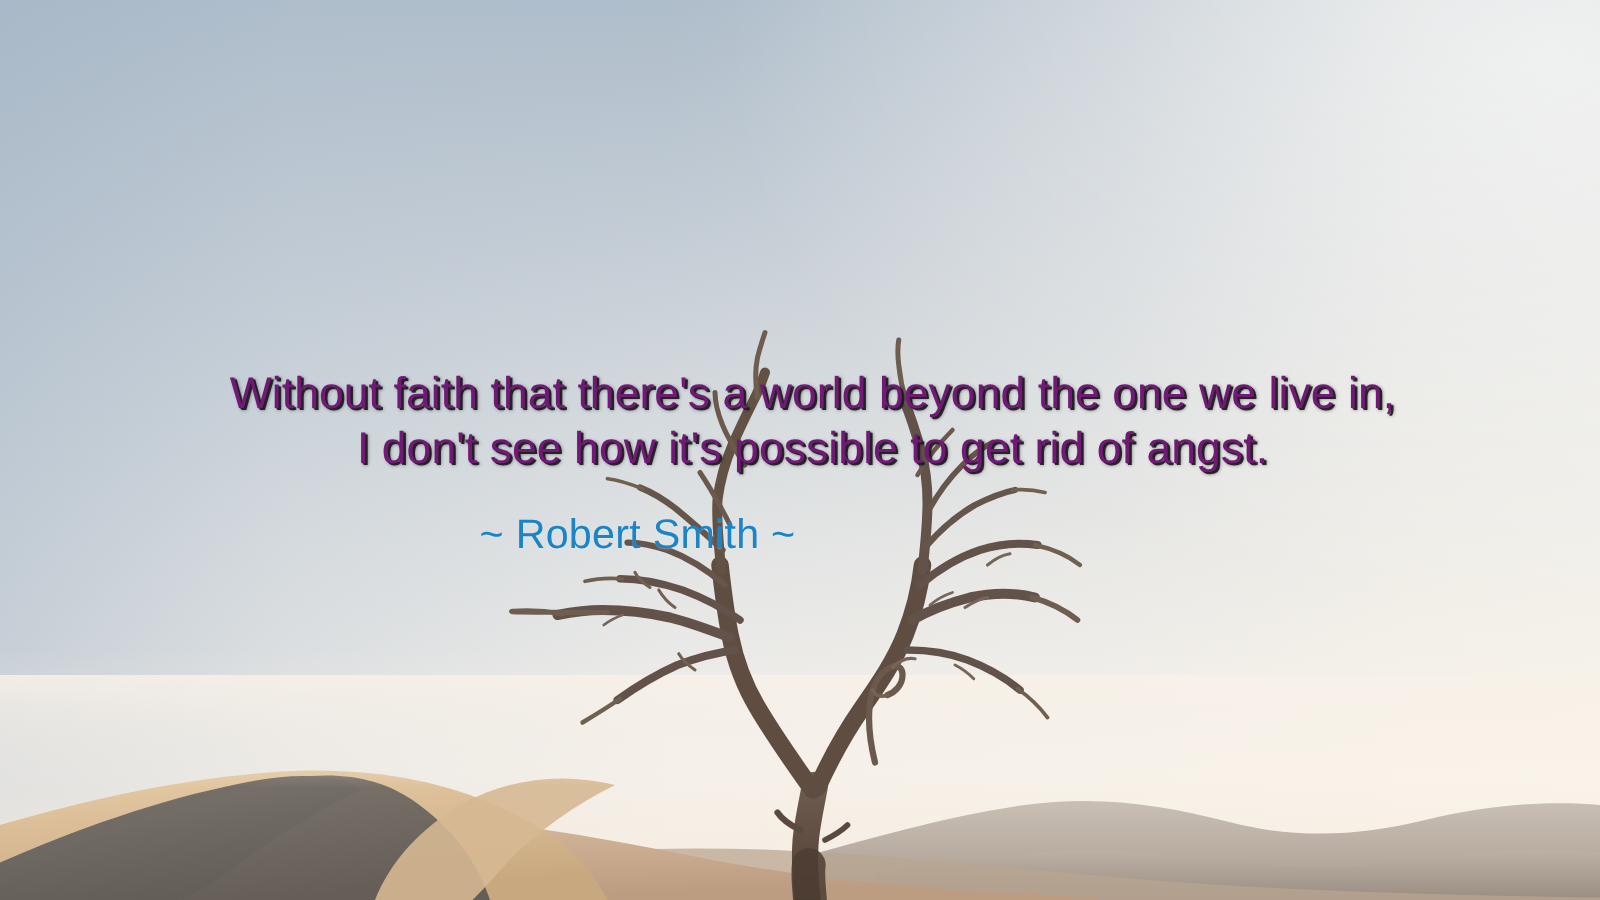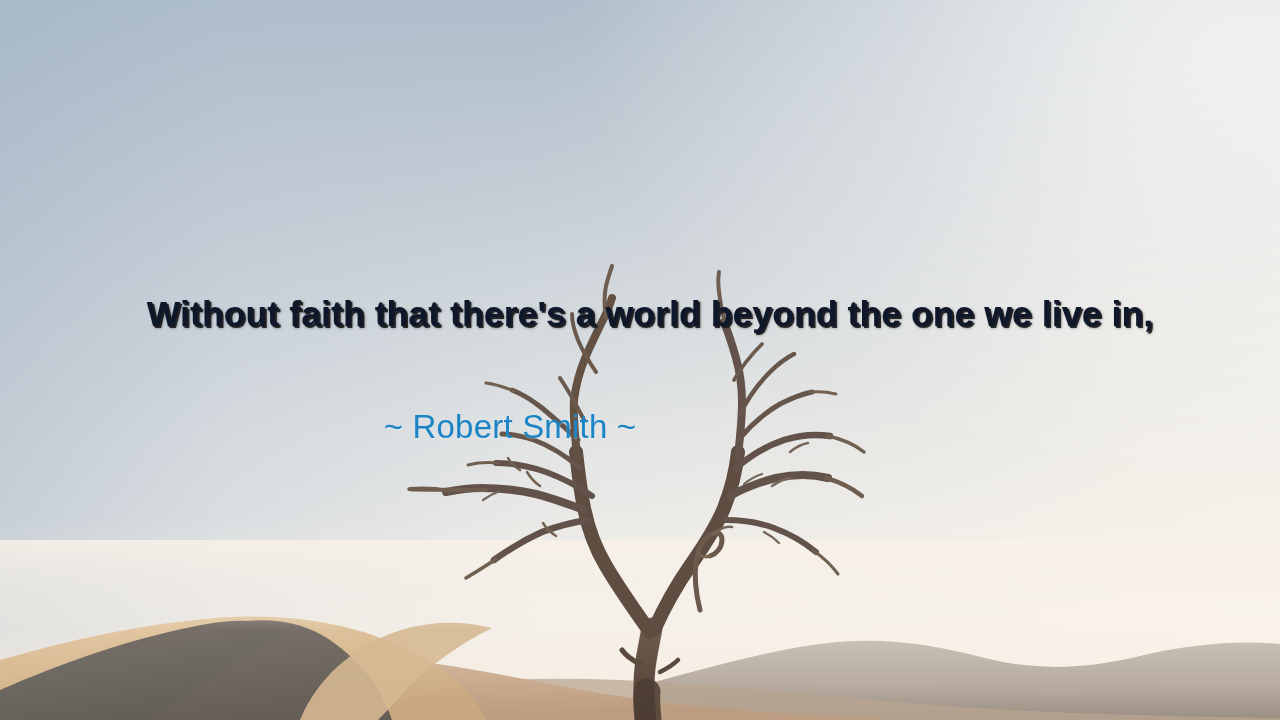--- a/index.html
+++ b/index.html
@@ -85,24 +85,24 @@
   #quote-block {
     position: absolute;
     left: 0;
     top: 292px;
     width: 1280px;
     text-align: center;
     z-index: 40;
   }
   .quote-line {
     display: block;
-    color: #0f172a;
+    color: #701a75;
     font-size: 35.5px;
     line-height: 44px;
-    font-weight: 700;
+    font-weight: 400;
     letter-spacing: 0.1px;
     white-space: pre;
     text-shadow:
        2px 2px 0px rgba(28,28,30,0.92),
        2px 2px 3px rgba(20,20,24,0.55),
        1px 1px 0px rgba(40,40,44,0.55);
     margin-left: 20px;
   }
   #author-line {
     position: absolute;
@@ -271,17 +271,18 @@
         <path d="M744,484 C750,479 756,476 762,474" stroke="#76665a" stroke-width="2.2"></path>
 
         <path d="M640,664 C632,660 626,656 622,650" stroke="#5a4a3d" stroke-width="5"></path>
         <path d="M660,672 C668,668 674,664 678,660" stroke="#5a4a3d" stroke-width="4.5"></path>
       </g>
     </svg>
   </div>
 
   <div id="quote-block">
     <span class="quote-line">Without faith that there's a world beyond the one we live in,</span>
+    <span class="quote-line">I don't see how it's possible to get rid of angst.</span>
   </div>
 
   <div id="author-line">~ Robert Smith ~</div>
 
 </div>
 
 </body></html>

